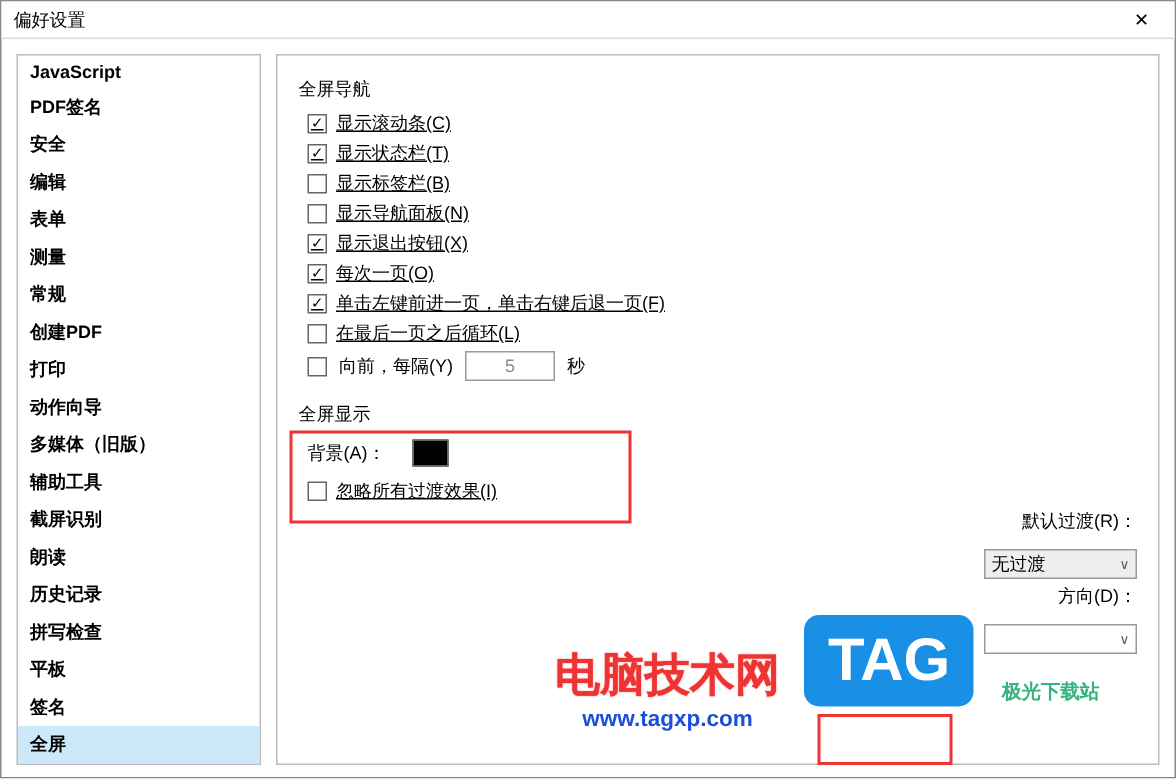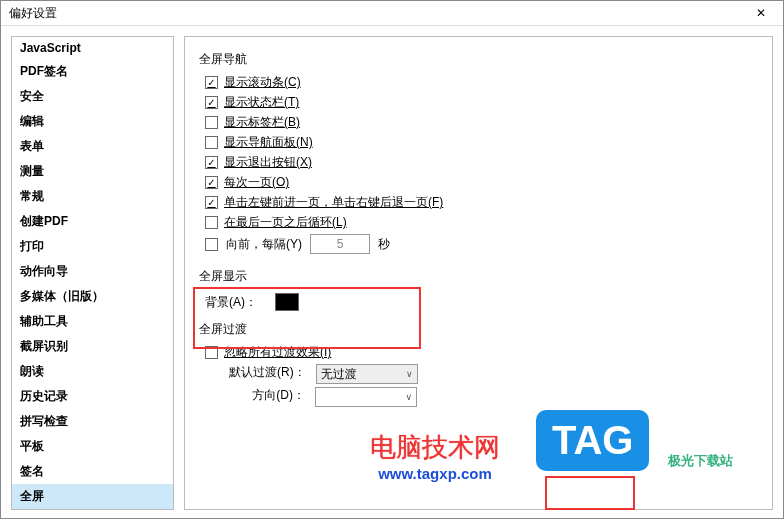--- a/index.html
+++ b/index.html
@@ -15,25 +15,25 @@
     .content { flex: 1; border: 1px solid #bbb; padding: 8px 14px; margin-right: 10px; overflow-y: auto;}
     .group-title { margin: 6px 0; }
     .chk-row { display: flex; align-items: center; gap: 6px; margin: 3px 0 3px 6px; text-decoration: underline; }
     .chk { width: 13px; height: 13px; border: 1px solid #666; display: inline-flex; align-items: center; justify-content: center; }
     .chk.checked::after { content: "✓"; font-size: 10px; line-height: 1; }
     .timer-row { display: flex; align-items: center; gap: 8px; margin: 3px 0 3px 6px; }
     .num-input { width: 60px; height: 20px; border: 1px solid #999; text-align: center; color: #888; background: #fff; }
     .fullscreen-disp .row { display: flex; align-items: center; gap: 18px; margin: 8px 0 8px 6px; }
     .color-swatch { width: 24px; height: 18px; background: #000; border: 1px solid #666; }
     .red-box { position: absolute; border: 2px solid #e33; pointer-events: none; }
-    .trans-row { display: flex; align-items: flex-start; gap: 10px; margin: 3px 0 3px 30px; }
+    .trans-row { display: flex; align-items: flex-end; gap: 10px; margin: 3px 0 3px 30px; flex-direction: column; }
     .combo { width: 102px; height: 20px; border: 1px solid #999; background: #eee; display: flex; align-items: center; justify-content: space-between; padding: 0 4px; }
     .combo .arrow { font-size: 9px; color: #555; }
     .watermark-wrap { position: absolute; left: 370px; top: 430px; pointer-events: none; display:flex; flex-direction:column; align-items:center;}
-    .watermark1 { color: #e33; font-weight: normal; font-size: 26px; font-family: "SimSun"; text-shadow: 0 0 1px #e33;}
+    .watermark1 { color: #e33; font-weight: bold; font-size: 30px; font-family: "SimSun"; text-shadow: 0 0 1px #e33;}
     .watermark2 { color: #1d4ed8; font-size: 15px; font-weight: bold; }
     .tag-badge { position: absolute; left: 536px; top: 410px; background: #1a8fe6; color: #fff; font-size: 40px; font-weight: bold; font-family: "Arial Black", sans-serif; padding: 8px 16px; border-radius: 10px; pointer-events: none;}
     .jiguang { position: absolute; left: 668px; top: 452px; color: #36b37e; font-size: 13px; pointer-events: none; font-weight: bold;}
     .red-box-2 { position: absolute; border: 2px solid #e33; left: 545px; top: 476px; width: 90px; height: 34px; pointer-events: none;}
     .label-right { min-width: 76px; text-align: right; }
   </style>
 </head>
 <body>
 
 <div class="window">
@@ -111,21 +111,20 @@
         <input class="num-input" disabled="" value="5" style="">
         <span>秒</span>
       </div>
 
       <div class="group-title" style="margin-top:14px">全屏显示</div>
       <div class="fullscreen-disp" style="position:relative">
         <div class="row">
           <span>背景(A)：</span>
           <span class="color-swatch"></span>
         </div>
-        <div class="group-title" style="margin-top:10px">全屏过渡</div>
         <div class="red-box" style="left:-6px; top:-6px; width:228px; height:62px;"></div>
       </div>
 
       <div class="chk-row">
         <span class="chk"></span>
         <span>忽略所有过渡效果(I)</span>
       </div>
       <div class="trans-row">
         <span class="label-right">默认过渡(R)：</span>
         <div class="combo">

